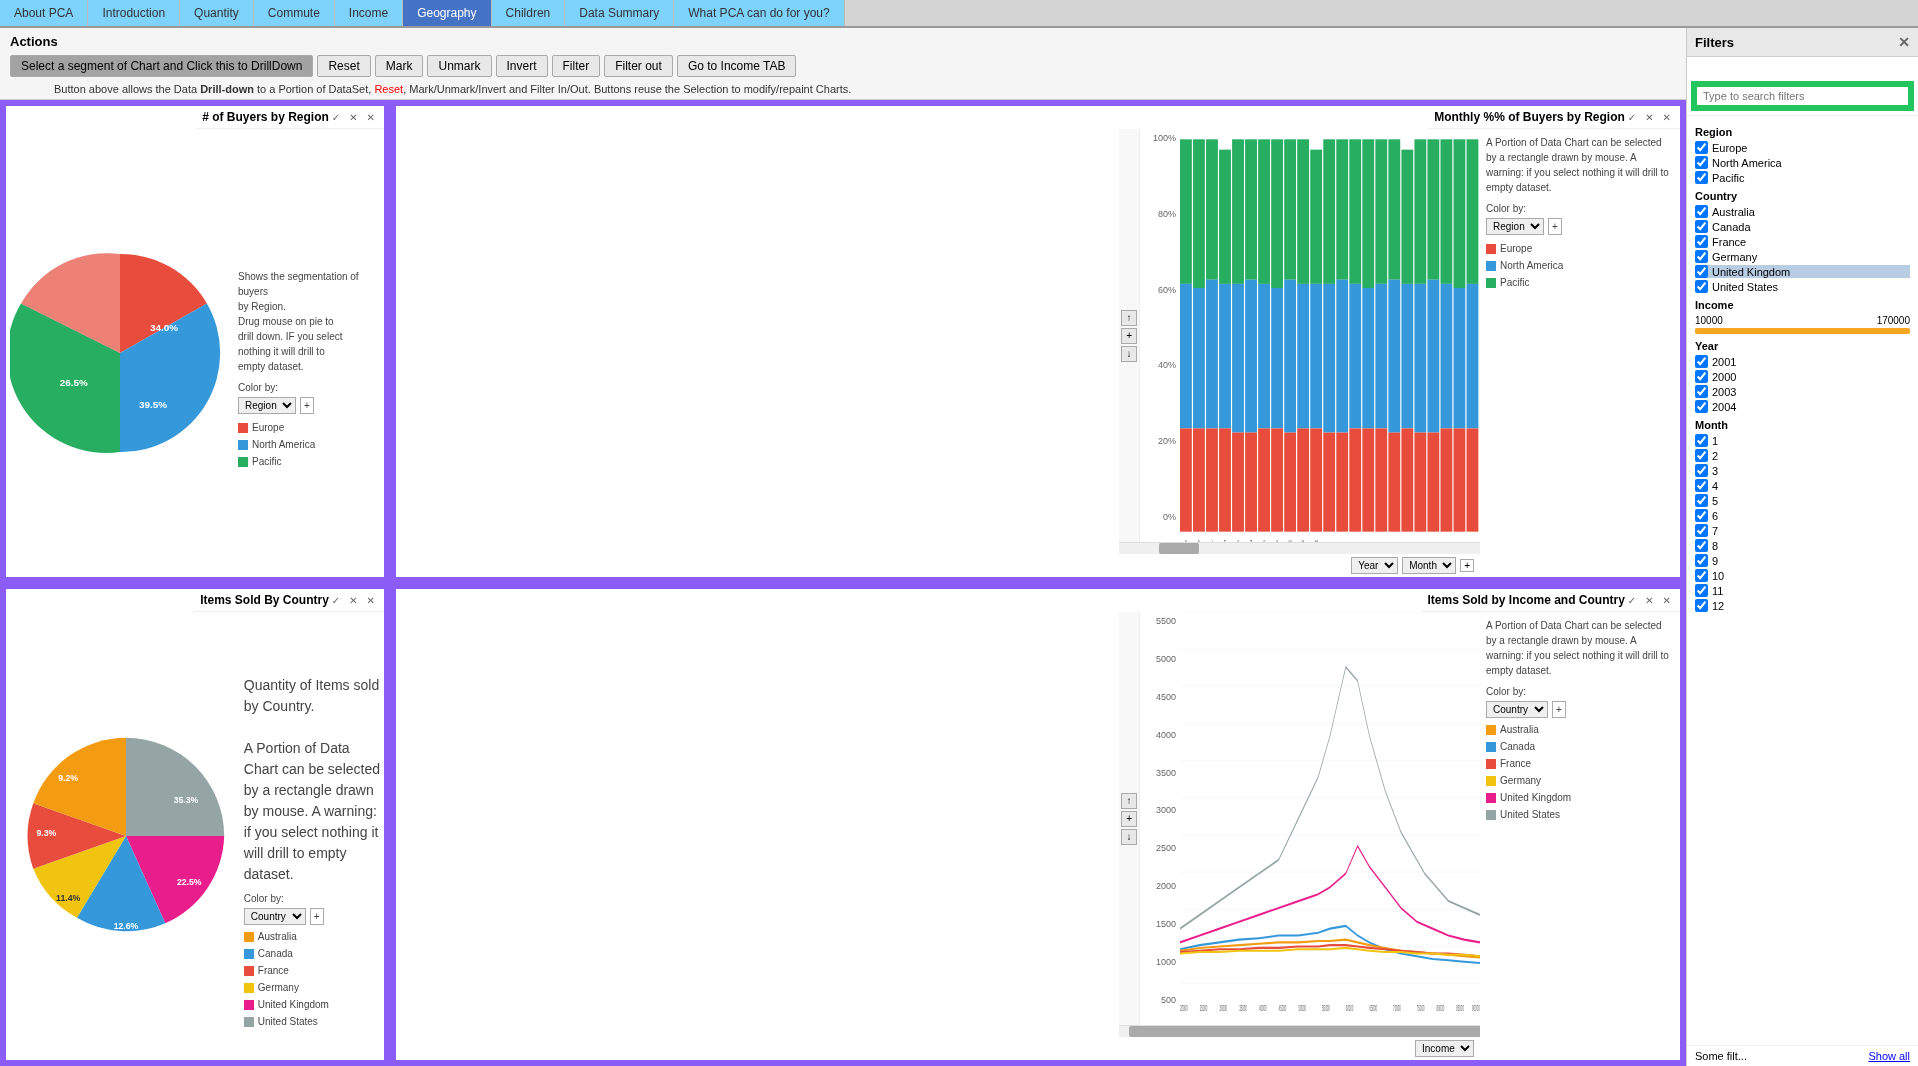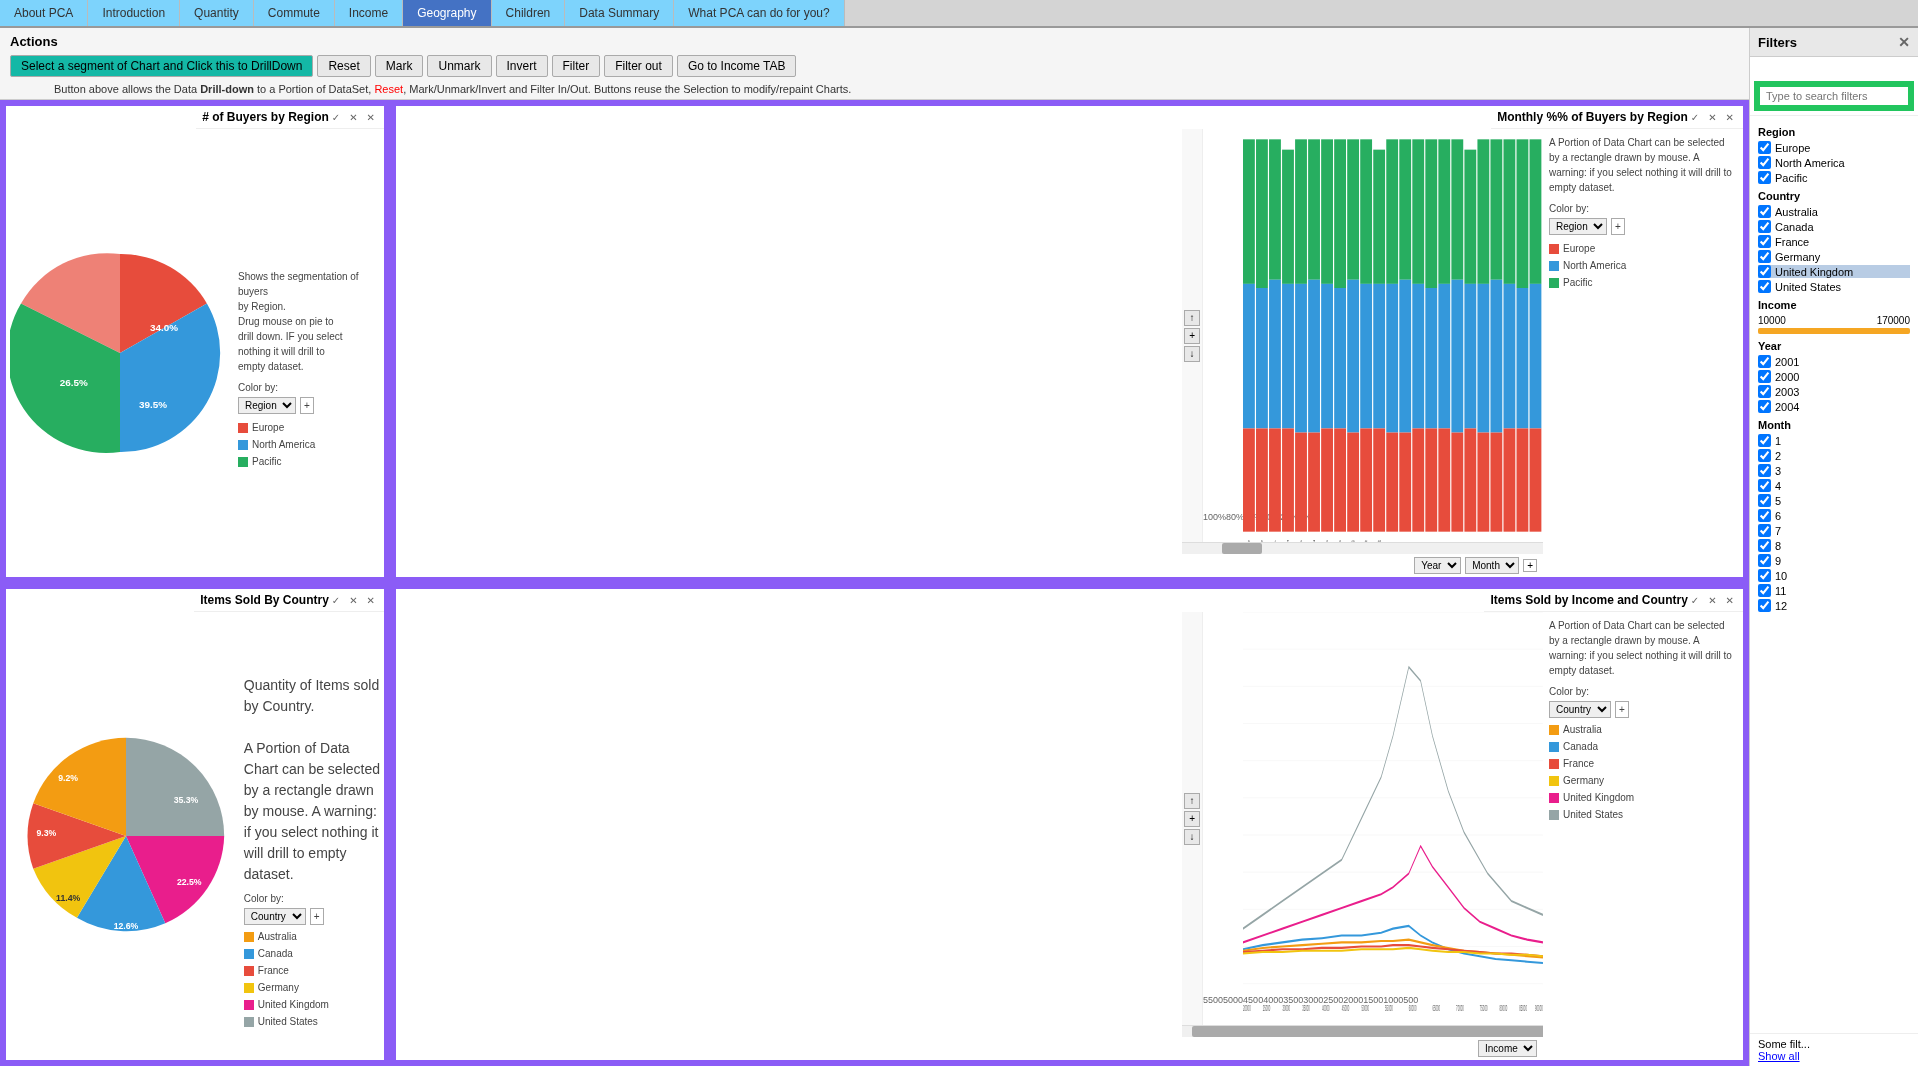--- a/index.html
+++ b/index.html
@@ -14,21 +14,21 @@
     .main-layout { display: flex; flex: 1; overflow: hidden; }
 
     
     .content-area { flex: 1; overflow: hidden; display: flex; flex-direction: column; }
 
     
     .actions-bar { padding: 6px 10px 4px; background: #f5f5f5; border-bottom: 1px solid #ccc; }
     .actions-title { font-weight: bold; font-size: 13px; margin-bottom: 6px; }
     .action-buttons { display: flex; gap: 4px; flex-wrap: wrap; }
     .action-btn { padding: 3px 10px; border: 1px solid #aaa; background: #e8e8e8; cursor: pointer; font-size: 12px; border-radius: 2px; }
-    .action-btn.primary { background: #14b8a6; }
+    .action-btn.primary { background: #a3a3a3; }
     .description { margin-top: 6px; font-size: 11px; color: #333; padding-left: 44px; }
     .description b { font-weight: bold; }
     .description .red { color: red; }
 
     
     .charts-grid { display: grid; grid-template-columns: 390px 1fr; grid-template-rows: 1fr 1fr; flex: 1; overflow: hidden; }
 
     
     .chart-panel { border: 6px solid #8b5cf6; background: white; position: relative; overflow: hidden; display: flex; flex-direction: column; align-items: flex-end; }
     .chart-header { display: flex; justify-content: space-between; align-items: center; padding: 4px 6px; border-bottom: 1px solid #eee; }
@@ -40,41 +40,41 @@
     .pie-container { display: flex; flex: 1; align-items: center; padding: 4px; }
     .pie-svg { flex-shrink: 0; }
     .pie-info { font-size: 10px; color: #444; margin-left: 8px; line-height: 1.5; margin-top: 32px; }
     .color-by { margin-top: 6px; }
     .color-by-label { font-size: 10px; margin-bottom: 2px; }
     .color-by-row { display: flex; align-items: center; gap: 4px; }
     .color-by-select { font-size: 10px; padding: 1px 2px; border: 1px solid #aaa; }
     .legend-item { display: flex; align-items: center; gap: 4px; font-size: 10px; margin-top: 2px; }
     .legend-dot { width: 10px; height: 10px; display: inline-block; flex-shrink: 0; }
     .bar-chart-inner { display: flex; flex: 1; }
-    .bar-y-axis { width: 40px; display: flex; flex-direction: row; justify-content: space-between; align-items: flex-end; padding-right: 4px; padding-top: 4px; padding-bottom: 20px; font-size: 9px; color: #666; }
+    .bar-y-axis { width: 40px; display: flex; flex-direction: column; justify-content: space-between; align-items: flex-end; padding-right: 4px; padding-top: 4px; padding-bottom: 20px; font-size: 9px; color: #666; }
     .bar-area { flex: 1; position: relative; overflow: hidden; }
     .chart-bottom-controls { display: flex; justify-content: flex-end; align-items: center; gap: 4px; padding: 3px 6px; font-size: 10px; }
     .small-select { font-size: 10px; padding: 1px 2px; border: 1px solid #aaa; }
 
     
-    .filters-panel { width: 169px; background: white; border-left: 1px solid #ccc; display: flex; flex-direction: column; overflow: hidden; }
+    .filters-panel { width: 232px; background: white; border-left: 1px solid #ccc; display: flex; flex-direction: column; overflow: hidden; }
     .filters-header { display: flex; justify-content: space-between; align-items: center; padding: 6px 8px; background: #e8e8e8; border-bottom: 1px solid #ccc; font-weight: bold; font-size: 13px; }
     .filters-close { cursor: pointer; font-size: 14px; color: #666; }
     .filters-search { padding: 4px; border-bottom: 1px solid #eee; }
     .filters-search input { width: 100%; padding: 3px 6px; font-size: 11px; border: 6px solid #22c55e; margin-top: 20px; }
     .filters-body { flex: 1; overflow-y: auto; padding: 4px 8px; }
     .filter-section-label { font-weight: bold; font-size: 11px; margin-top: 6px; margin-bottom: 3px; }
     .filter-item { display: flex; align-items: center; gap: 4px; font-size: 11px; margin-bottom: 2px; }
     .filter-item input[type=checkbox] { margin: 0; }
     .filter-item.selected { background: #b8cce4; }
     .income-range { margin-top: 4px; font-size: 10px; }
     .income-slider { display: flex; align-items: center; gap: 4px; margin-top: 2px; }
     .income-slider-bar { flex: 1; height: 6px; background: #ddd; position: relative; border-radius: 2px; }
     .income-slider-fill { height: 100%; background: #f5a623; border-radius: 2px; width: 100%; }
-    .filters-footer { padding: 4px 8px; border-top: 1px solid #eee; display: flex; justify-content: space-between; font-size: 11px; flex-direction: column; }
+    .filters-footer { padding: 4px 8px; border-top: 1px solid #eee; display: flex; justify-content: space-between; font-size: 11px; }
     .show-all-link { color: blue; cursor: pointer; text-decoration: underline; }
 
     
     .chart-scrollbar { height: 12px; background: #f0f0f0; border-top: 1px solid #ddd; position: relative; }
     .chart-scrollbar-thumb { height: 100%; width: 40px; background: #aaa; position: absolute; left: 40px; border-radius: 2px; cursor: pointer; }
 
     
     .vertical-controls { display: flex; flex-direction: column; justify-content: center; align-items: center; gap: 2px; padding: 2px; background: #f8f8f8; border-right: 1px solid #eee; }
     .vert-btn { width: 16px; height: 16px; border: 1px solid #aaa; background: #e8e8e8; cursor: pointer; font-size: 10px; display: flex; align-items: center; justify-content: center; }
 

